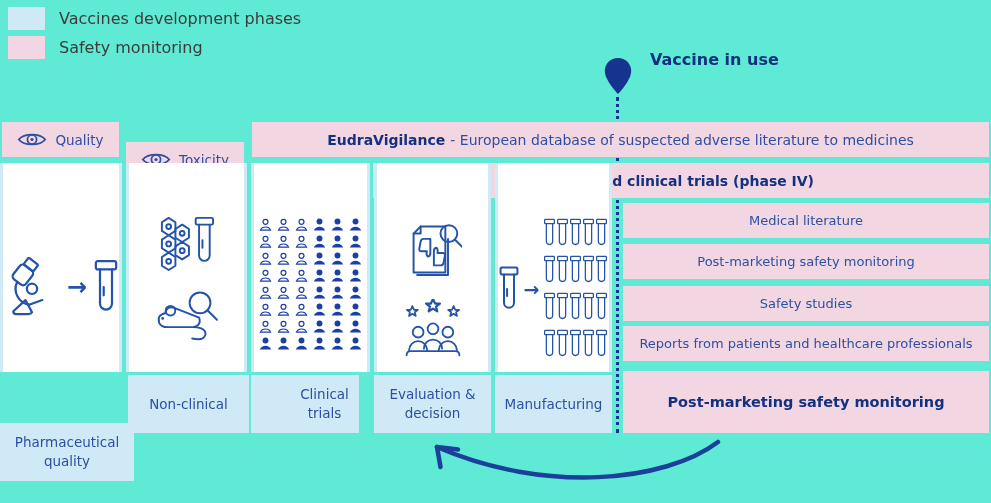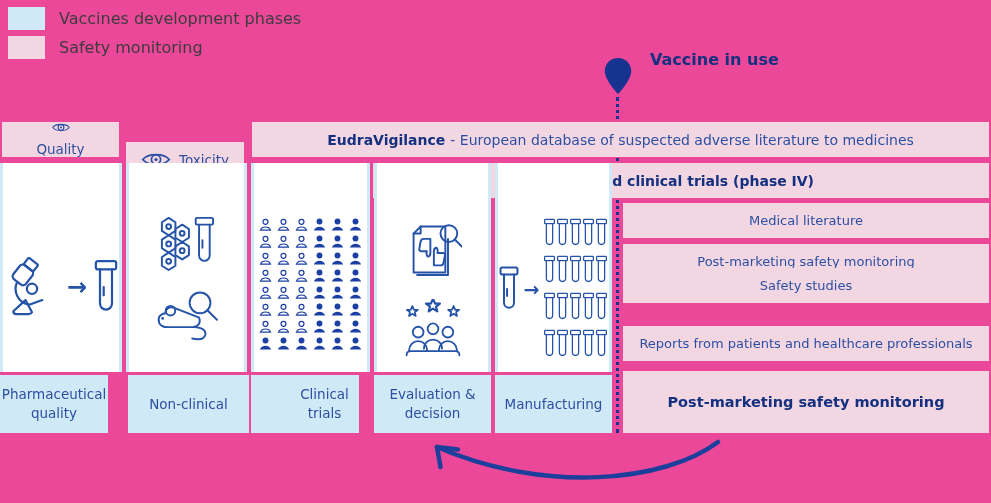--- a/index.html
+++ b/index.html
@@ -1,16 +1,16 @@
 <!DOCTYPE html>
 <html><head>
 <meta charset="utf-8">
 <style>
   html,body{margin:0;padding:0;background:#fff;}
-  .stage{position:relative;width:991px;height:503px;background:#ec4899;overflow:hidden;
+  .stage{position:relative;width:991px;height:503px;background:#5eead4;overflow:hidden;
          font-family:"DejaVu Sans","Liberation Sans",sans-serif;}
   .abs{position:absolute;}
   .cbox{display:flex;align-items:center;justify-content:center;box-sizing:border-box;}
   .pink{background:#f2d7e3;}
   .lblue{background:#cfe9f6;}
   .navy{color:#14307f;}
   .blue{color:#2d4fa2;}
   .bold{font-weight:bold;}
 
   
@@ -18,31 +18,31 @@
   .legend-row{display:flex;align-items:center;gap:14px;margin-bottom:6px;}
   .swatch{width:37px;height:23px;}
   .legend-label{font-size:16px;color:#3c3c3c;}
 
   
   #pin{left:604px;top:57px;}
   #vaccine-in-use{left:650px;top:50px;font-size:16px;}
   #timeline{left:616px;top:97px;height:336px;width:0;border-left:3px dotted #16338f;z-index:0;}
 
   
-  #quality-box{left:2px;top:122px;width:117px;height:35px;gap:8px;z-index:1;flex-direction:column;}
+  #quality-box{left:2px;top:122px;width:117px;height:35px;gap:8px;z-index:1;}
   #toxicity-box{left:126px;top:122px;width:118px;height:35px;gap:8px;z-index:1;margin-top:20px;}
   #eudra-bar{left:252px;top:122px;width:737px;height:35px;font-size:14px;z-index:1;}
   #eudra-desc{margin-left:5px;}
   #extended-bar{left:373px;top:163px;width:616px;height:35px;font-size:14px;z-index:1;}
 
   .hdr-label{font-size:13.5px;}
 
   
   .srow{position:absolute;left:623px;width:366px;height:35px;font-size:13px;z-index:1;}
-  #srow-0{top:203px;} #srow-1{top:244px;} #srow-2{top:268px;} #srow-3{top:326px;}
+  #srow-0{top:203px;} #srow-1{top:244px;} #srow-2{top:286px;} #srow-3{top:326px;}
   #post-marketing-box{left:623px;top:371px;width:366px;height:62px;font-size:14.5px;z-index:1;}
 
   
   .col{position:absolute;top:163px;height:209px;background:#fff;
        border-left:3px solid #cfe9f6;border-right:3px solid #cfe9f6;box-sizing:border-box;
        display:flex;flex-direction:column;align-items:center;z-index:1;}
   #col-0{left:0;width:122px;}
   #col-1{left:126px;width:121px;}
   #col-2{left:251px;width:119px;}
   #col-3{left:374px;width:117px;}
@@ -52,21 +52,21 @@
   .nc-stack{display:flex;flex-direction:column;align-items:center;gap:18px;margin-top:52px;}
   .ed-stack{display:flex;flex-direction:column;align-items:center;gap:16px;margin-top:60px;}
   .mfg-row{display:flex;align-items:center;gap:5px;margin-top:54px;}
 
   #clinical-grid{display:grid;row-gap:4px;justify-items:center;color:#1b3fa3;margin-top:55px;}
   #tube-rack{display:grid;row-gap:4px;column-gap:1px;color:#2453a8;}
 
   
   .phase-label{position:absolute;top:375px;height:58px;font-size:13.5px;text-align:center;
                line-height:1.4;padding:0 4px;}
-  #phase-0{left:0;width:108px;}
+  #phase-0{left:0;width:134px;margin-top:48px;}
   #phase-1{left:128px;width:121px;}
   #phase-2{left:251px;width:108px;padding-left:43px;}
   #phase-3{left:374px;width:117px;}
   #phase-4{left:495px;width:117px;}
 
   
   .icon-stroke{stroke:#2453a8;fill:none;stroke-width:2.4;stroke-linecap:round;stroke-linejoin:round;}
   .icon-stroke-eye{stroke:#2d4fa2;fill:none;stroke-width:2;}
   .arrow-glyph{color:#2453a8;font-weight:bold;font-size:24px;line-height:1;}
   #curved-arrow{left:415px;top:430px;z-index:2;}

